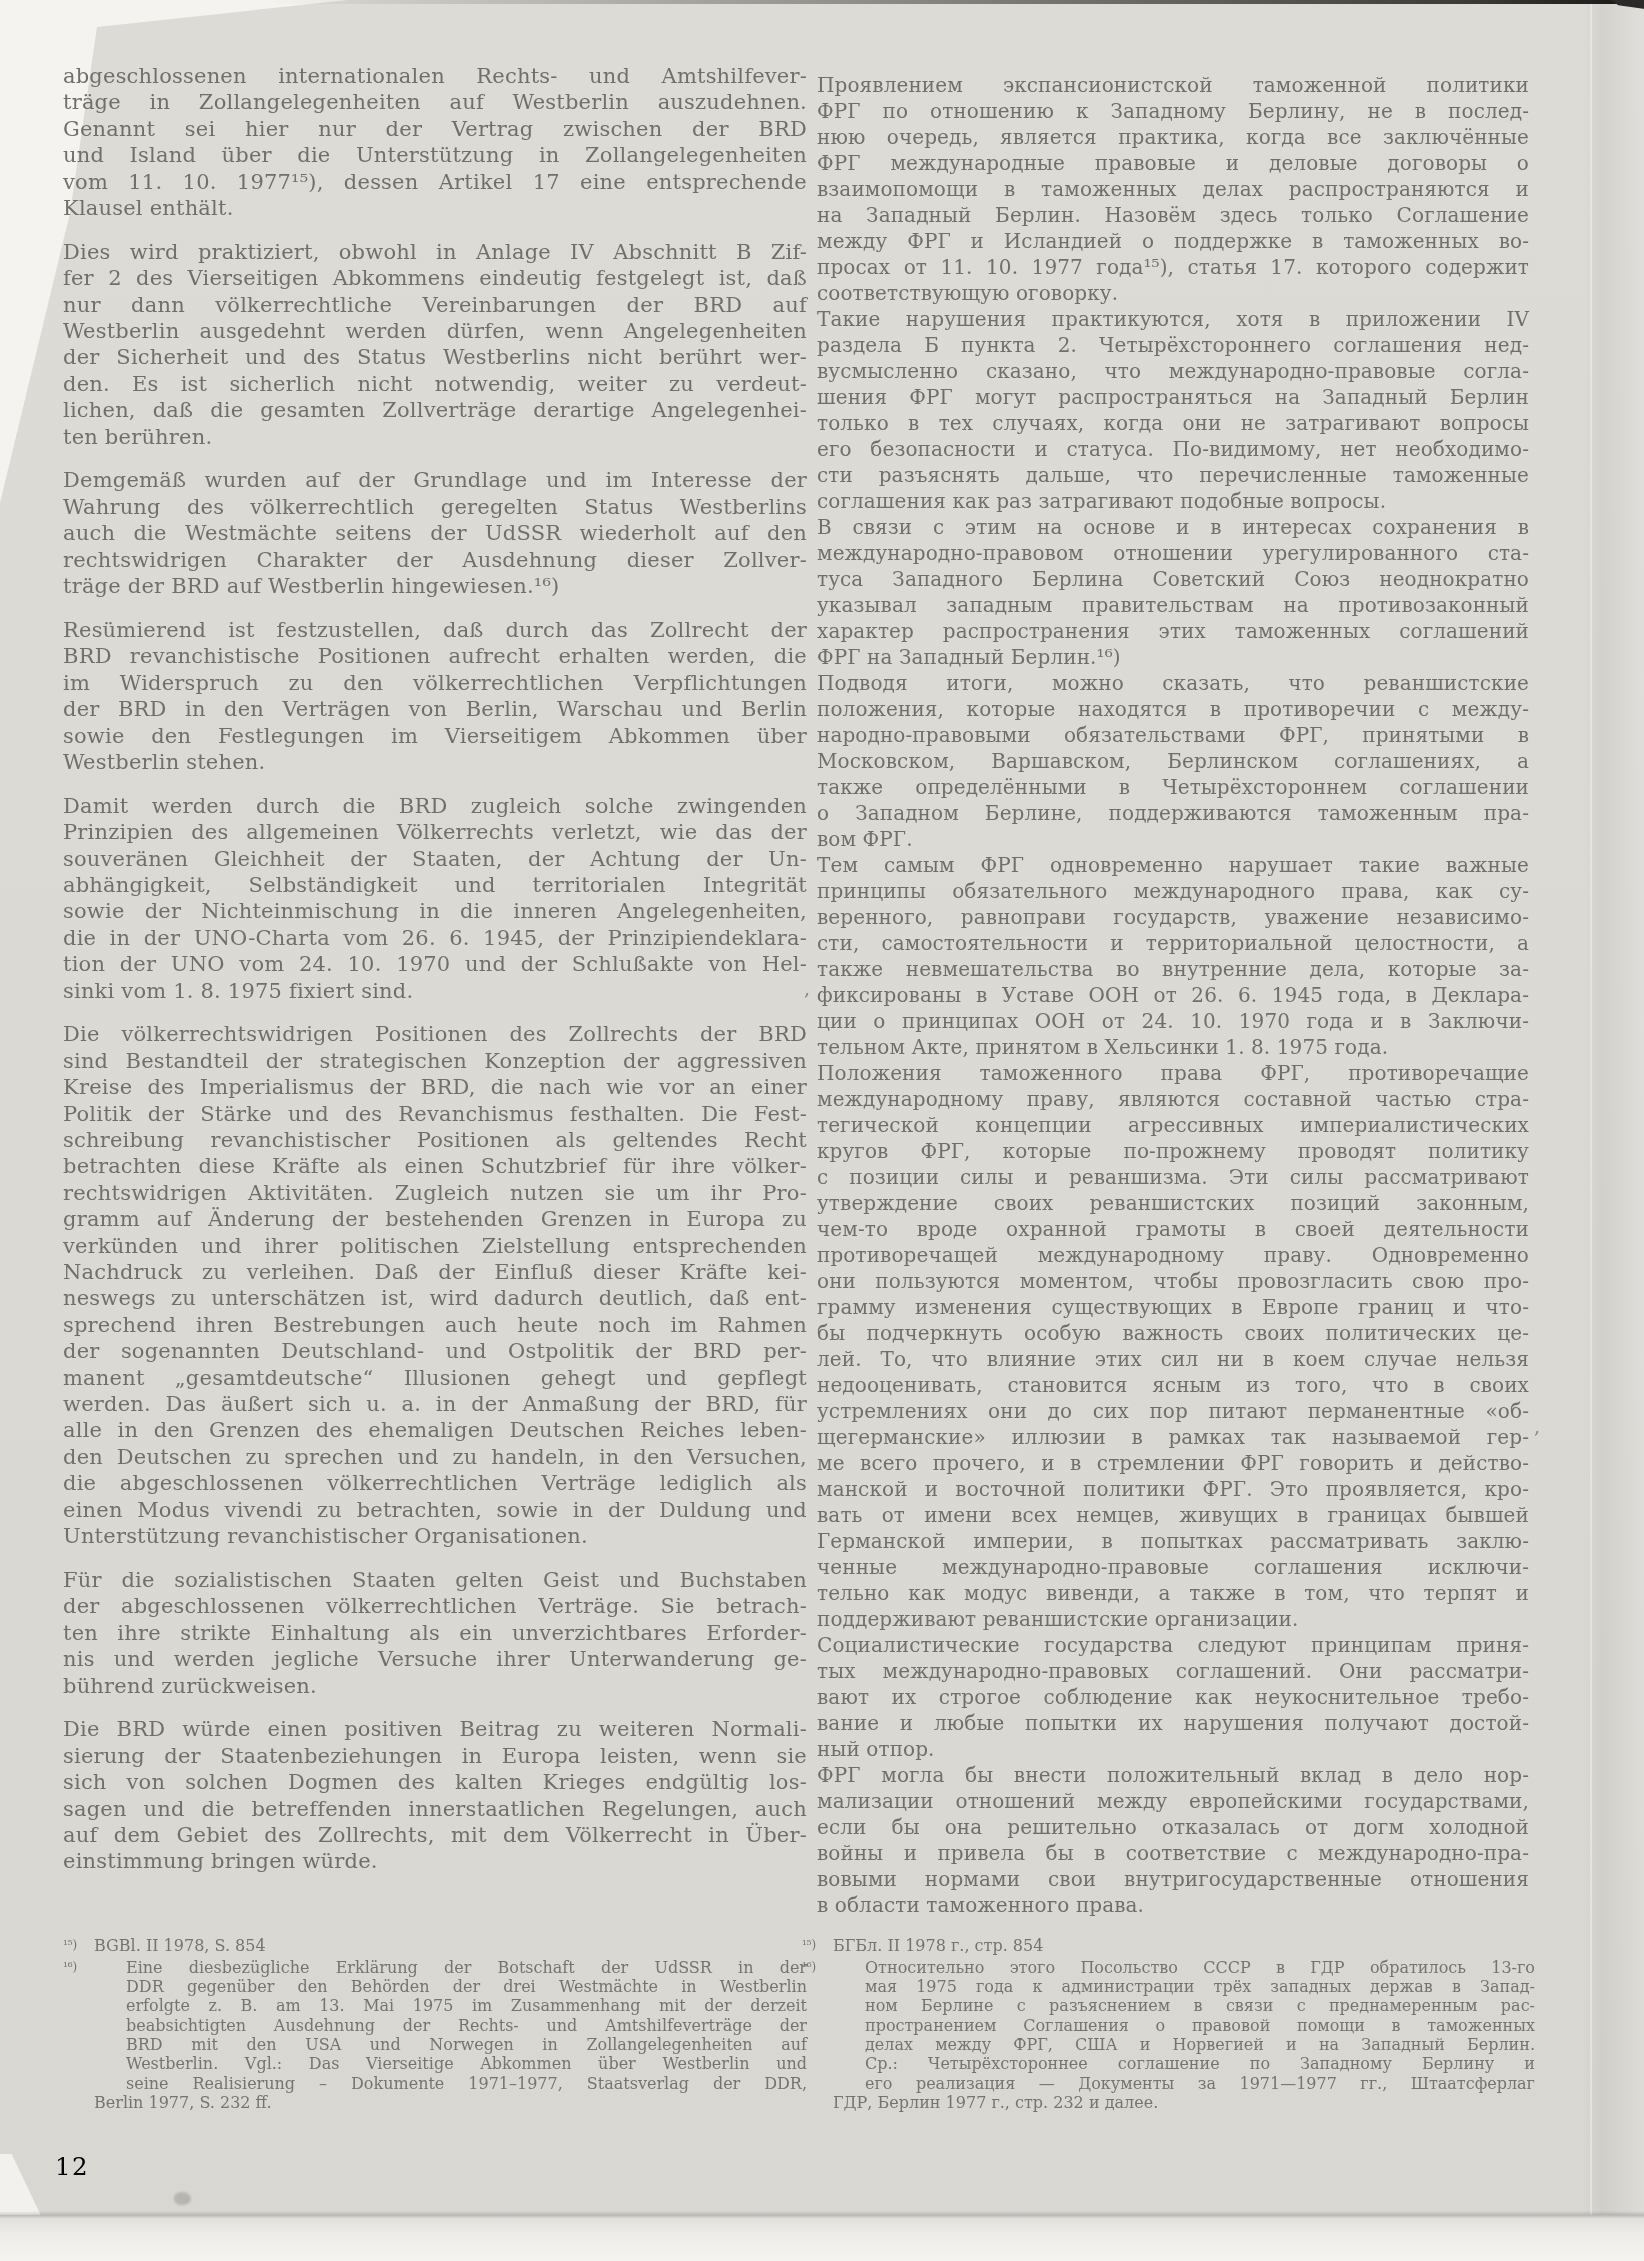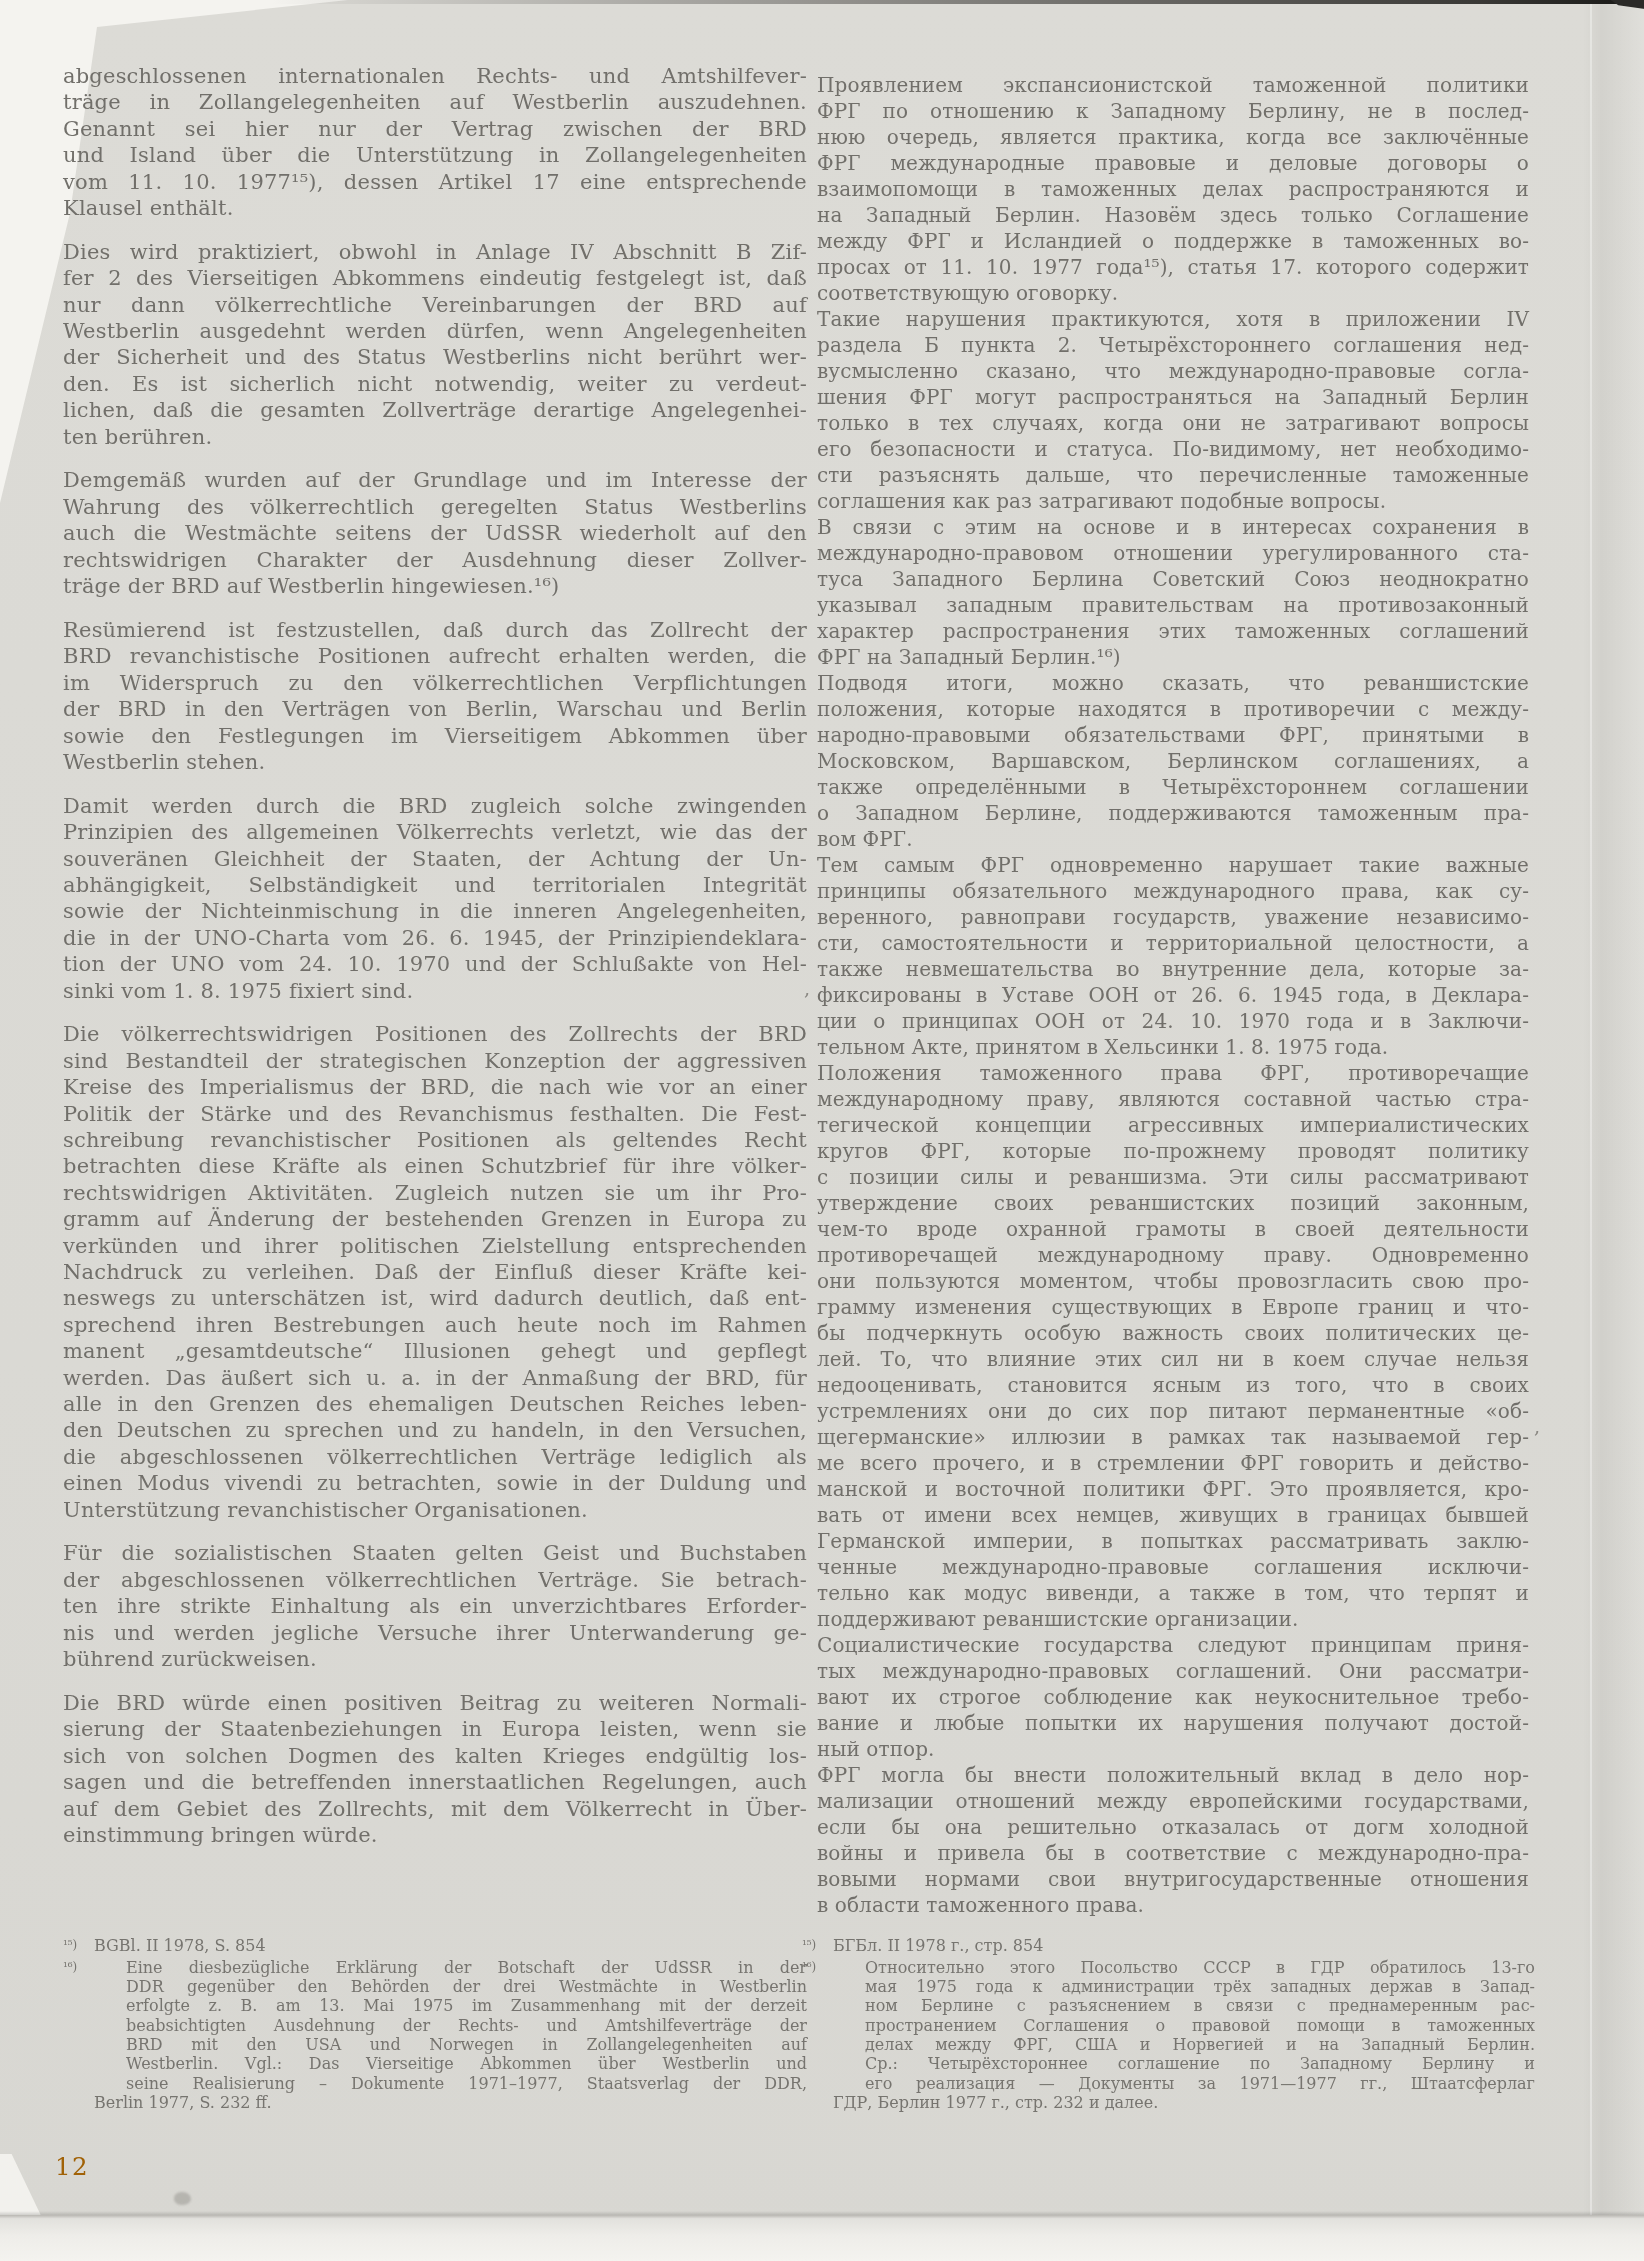--- a/index.html
+++ b/index.html
@@ -40,21 +40,21 @@
 
   .footnotes{position:absolute;font-size:16px;line-height:19.3px;color:#76746f;}
   #fn-left{left:63px;top:1936px;width:744px;}
   #fn-right{left:802px;top:1936px;width:733px;}
   .fn{display:flex;align-items:flex-start;margin-bottom:2.6px;}
   .fn-marker{flex:0 0 31px;font-size:12px;}
   .fn-lines{flex:1 1 auto;}
   .fn-lines .tline{text-align:justify;}
   .fn-lines .tline.just{text-align-last:justify;margin-left:32px;}
 
-  #page-number{position:absolute;left:55px;top:2152px;font-size:24.5px;color:#a16207;letter-spacing:1.3px;}
+  #page-number{position:absolute;left:55px;top:2152px;font-size:24.5px;color:#000000;letter-spacing:1.3px;}
 
   .speck{position:absolute;color:#8a8883;font-size:19.3px;line-height:6.4px;}
   .smudge{position:absolute;left:174px;top:2192px;width:17px;height:13px;background:rgba(120,118,112,.35);
     border-radius:50% 60% 55% 50%;filter:blur(1.3px);}
 </style>
 </head>
 <body>
 
 <div id="sheet"></div>
 <div class="edge-right"></div>
@@ -116,20 +116,21 @@
       <div class="tline just">Kreise des Imperialismus der BRD, die nach wie vor an einer</div>
       <div class="tline just">Politik der Stärke und des Revanchismus festhalten. Die Fest-</div>
       <div class="tline just">schreibung revanchistischer Positionen als geltendes Recht</div>
       <div class="tline just">betrachten diese Kräfte als einen Schutzbrief für ihre völker-</div>
       <div class="tline just">rechtswidrigen Aktivitäten. Zugleich nutzen sie um ihr Pro-</div>
       <div class="tline just">gramm auf Änderung der bestehenden Grenzen in Europa zu</div>
       <div class="tline just">verkünden und ihrer politischen Zielstellung entsprechenden</div>
       <div class="tline just">Nachdruck zu verleihen. Daß der Einfluß dieser Kräfte kei-</div>
       <div class="tline just">neswegs zu unterschätzen ist, wird dadurch deutlich, daß ent-</div>
       <div class="tline just">sprechend ihren Bestrebungen auch heute noch im Rahmen</div>
+      <div class="tline just">der sogenannten Deutschland- und Ostpolitik der BRD per-</div>
       <div class="tline just">manent „gesamtdeutsche“ Illusionen gehegt und gepflegt</div>
       <div class="tline just">werden. Das äußert sich u. a. in der Anmaßung der BRD, für</div>
       <div class="tline just">alle in den Grenzen des ehemaligen Deutschen Reiches leben-</div>
       <div class="tline just">den Deutschen zu sprechen und zu handeln, in den Versuchen,</div>
       <div class="tline just">die abgeschlossenen völkerrechtlichen Verträge lediglich als</div>
       <div class="tline just">einen Modus vivendi zu betrachten, sowie in der Duldung und</div>
       <div class="tline">Unterstützung revanchistischer Organisationen.</div>
     </div>
     <div class="para">
       <div class="tline just">Für die sozialistischen Staaten gelten Geist und Buchstaben</div>

